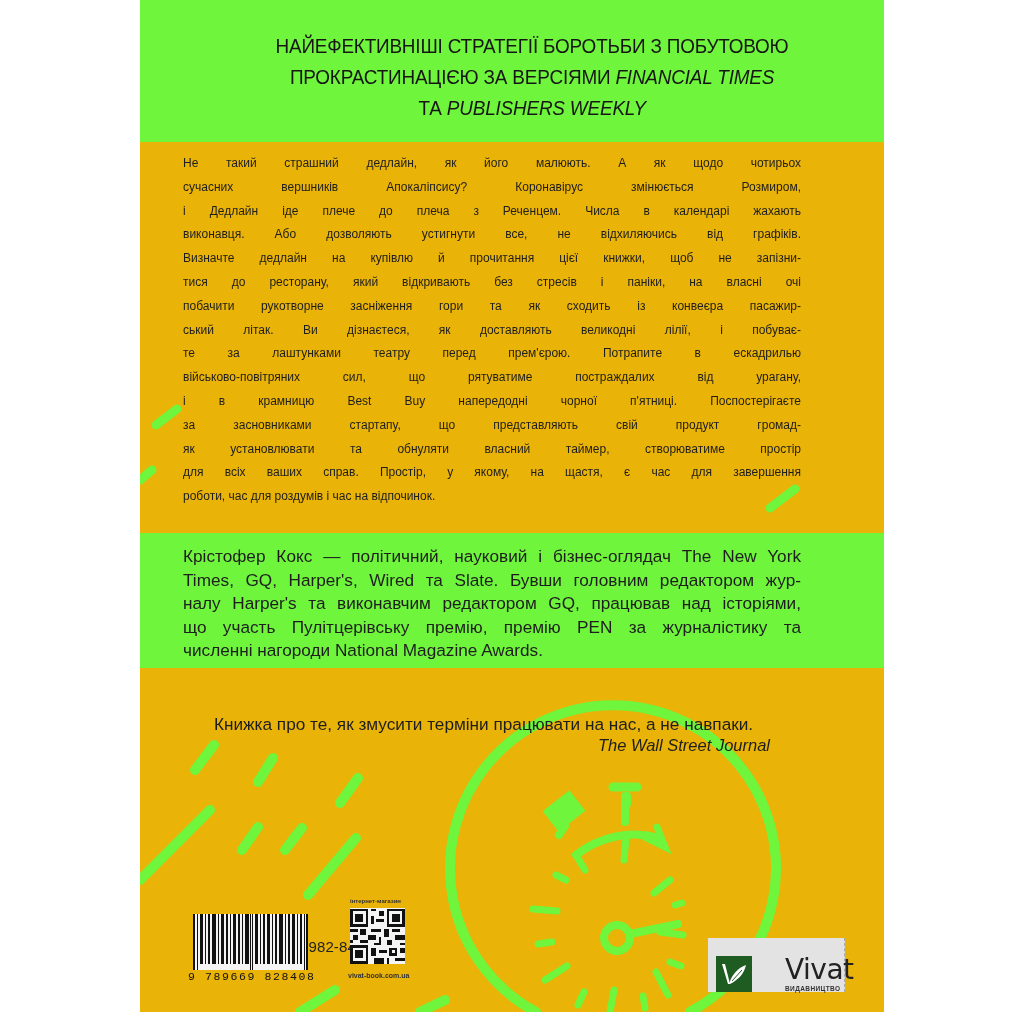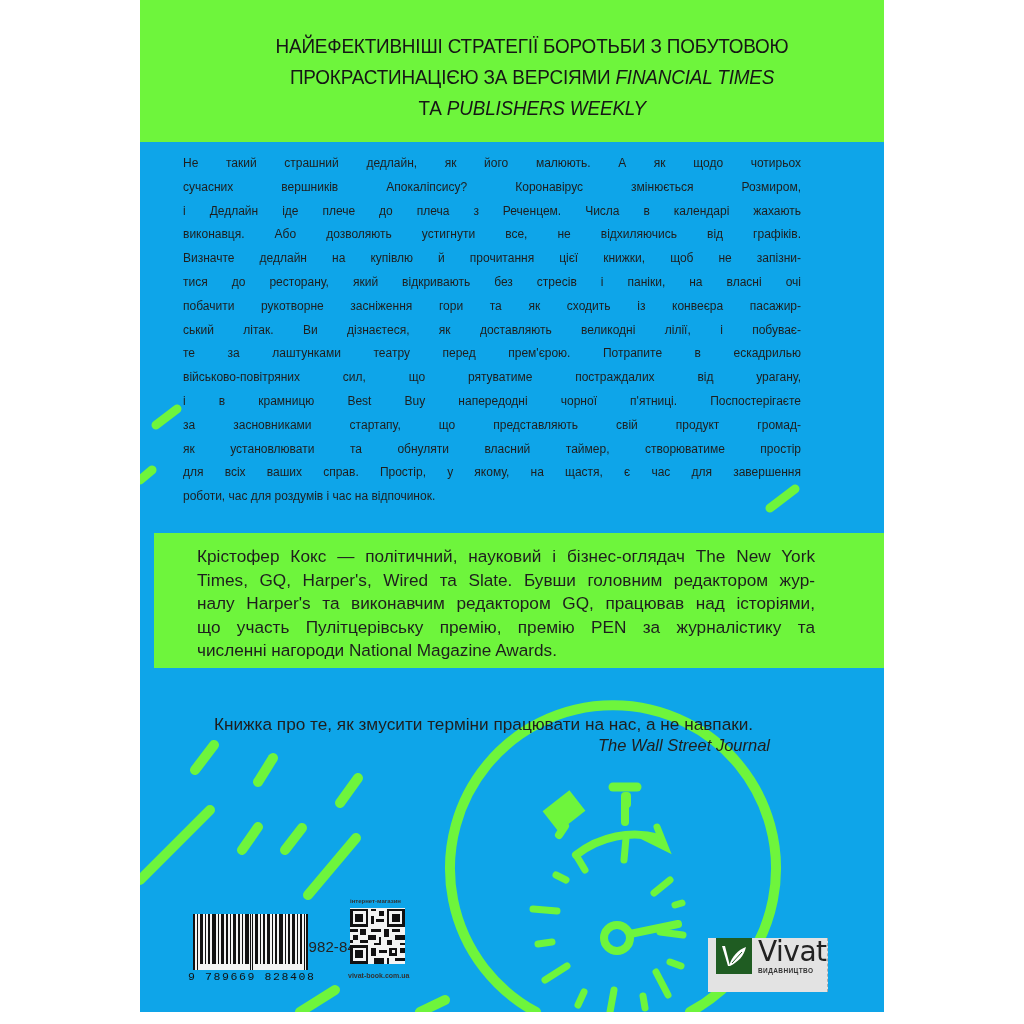--- a/index.html
+++ b/index.html
@@ -1,21 +1,21 @@
 <!DOCTYPE html>
 <html><head>
   <meta charset="utf-8">
   <style>
     * { margin: 0; padding: 0; box-sizing: border-box; }
     html, body { width: 1024px; height: 1024px; background: #ffffff; overflow: hidden; }
     body { position: relative; font-family: "Liberation Sans", "DejaVu Sans", sans-serif; color: #1a1a1a; }
 
     .cover {
       position: absolute; left: 140px; top: 0; width: 744px; height: 1012px;
-      background: #0ea5e9; overflow: hidden;
+      background: #eab308; overflow: hidden;
     }
     .deco { position: absolute; left: 0; top: 0; width: 744px; height: 1012px; pointer-events: none; }
 
     .header-band {
       position: absolute; left: 0; top: 0; width: 744px; height: 142px;
       background: #6ef53c;
       display: flex; flex-direction: column; align-items: center; justify-content: center;
       padding-top: 10px; padding-left: 40px;
     }
     .header-line {
@@ -27,21 +27,21 @@
     .header-line i { font-style: italic; }
 
     .blurb {
       position: absolute; left: 43px; top: 152px; width: 618px;
       font-size: 12px; line-height: 23.8px; color: #1e1e1e;
     }
     .blurb .ln { display: block; white-space: nowrap; text-align: justify; text-align-last: justify; transform-origin: left center; }
     .blurb .ln.last { text-align-last: left; }
 
     .author-band {
-      position: absolute; left: 14px; top: 533px; width: 804px; height: 135px;
+      position: absolute; left: 0; top: 533px; width: 804px; height: 135px;
       background: #6ef53c;
     }
     .author-text {
       position: absolute; left: 43px; top: 12px; width: 618px;
       font-size: 17.2px; line-height: 23.6px; color: #1e1e1e;
     }
     .author-text .ln { display: block; white-space: nowrap; text-align: justify; text-align-last: justify; }
     .author-text .ln.last { text-align-last: left; }
 
     .quote {
@@ -69,23 +69,23 @@
       position: absolute; left: 210px; top: 898px; font-size: 6px; color: #333; font-weight: bold;
     }
     .qr {
       position: absolute; left: 210px; top: 908px; width: 55px; height: 56px; background: #f3f4f3;
     }
     .qr-url {
       position: absolute; left: 208px; top: 972px; font-size: 7px; color: #333; font-weight: bold;
     }
 
     .logo-box {
-      position: absolute; left: 568px; top: 938px; width: 120px; height: 54px;
+      position: absolute; left: 568px; top: 938px; width: 137px; height: 54px;
       background: #e3e3e3; border-right: 1px dashed #aaa;
-      display: flex; align-items: flex-start; padding-left: 8px;
+      display: flex; align-items: flex-end; padding-left: 8px; gap: 27px;
     }
     .logo-mark {
       width: 36px; height: 36px; background: #1f5c22; position: relative; flex: 0 0 auto;
     }
     .logo-words { margin-left: 6px; display: flex; flex-direction: column; }
     .logo-name { font-size: 28px; line-height: 28px; color: #222; font-family: "DejaVu Sans", sans-serif; font-weight: normal; letter-spacing: -0.5px; }
     .logo-sub { font-size: 6.5px; color: #333; letter-spacing: 0.4px; font-weight: bold; margin-top: 1px; }
   </style>
 </head>
 <body>

